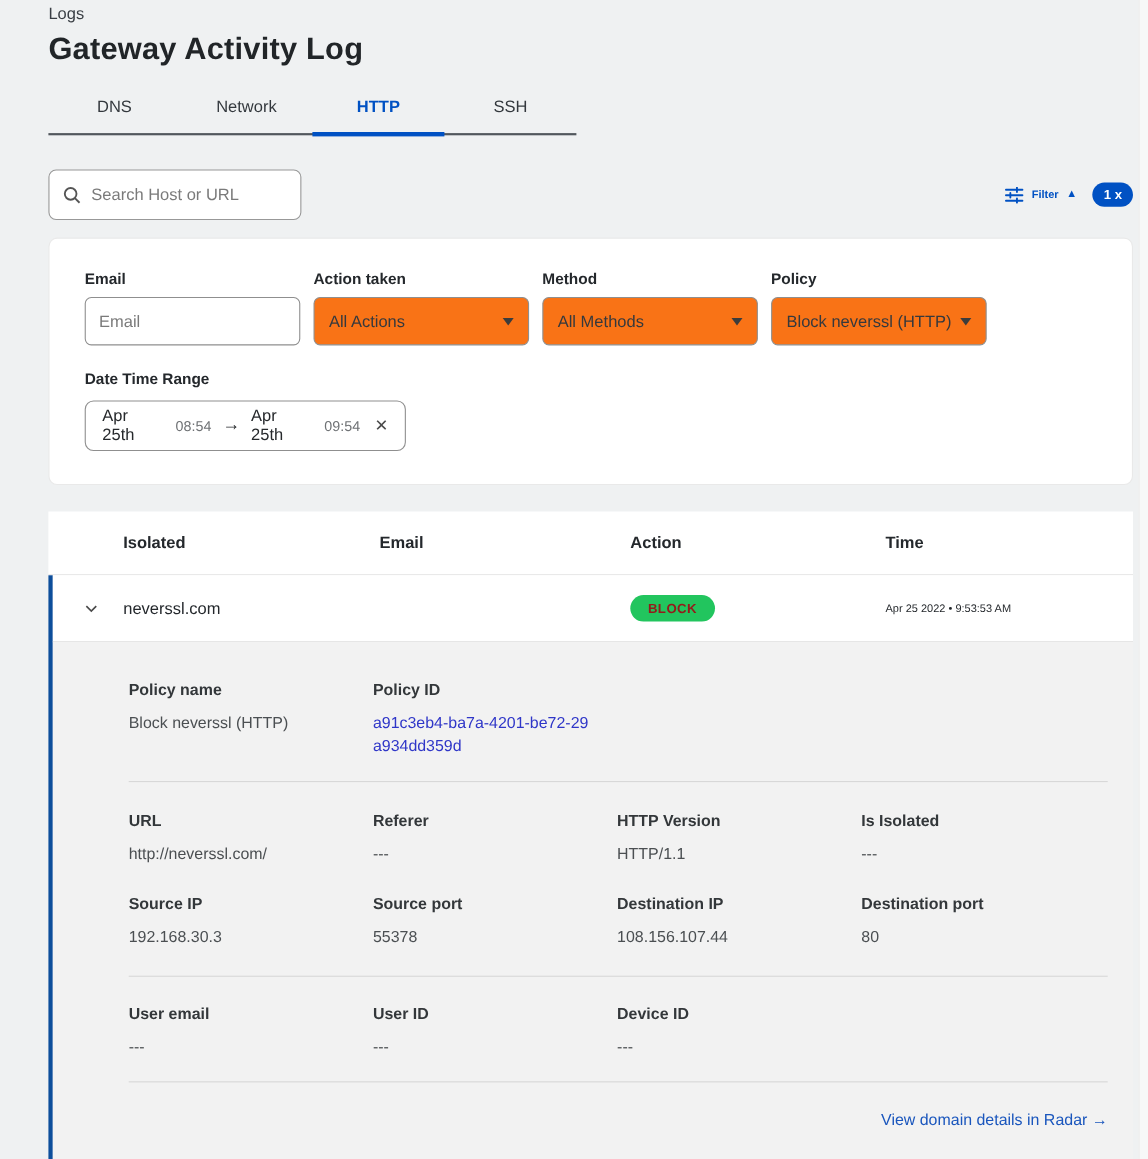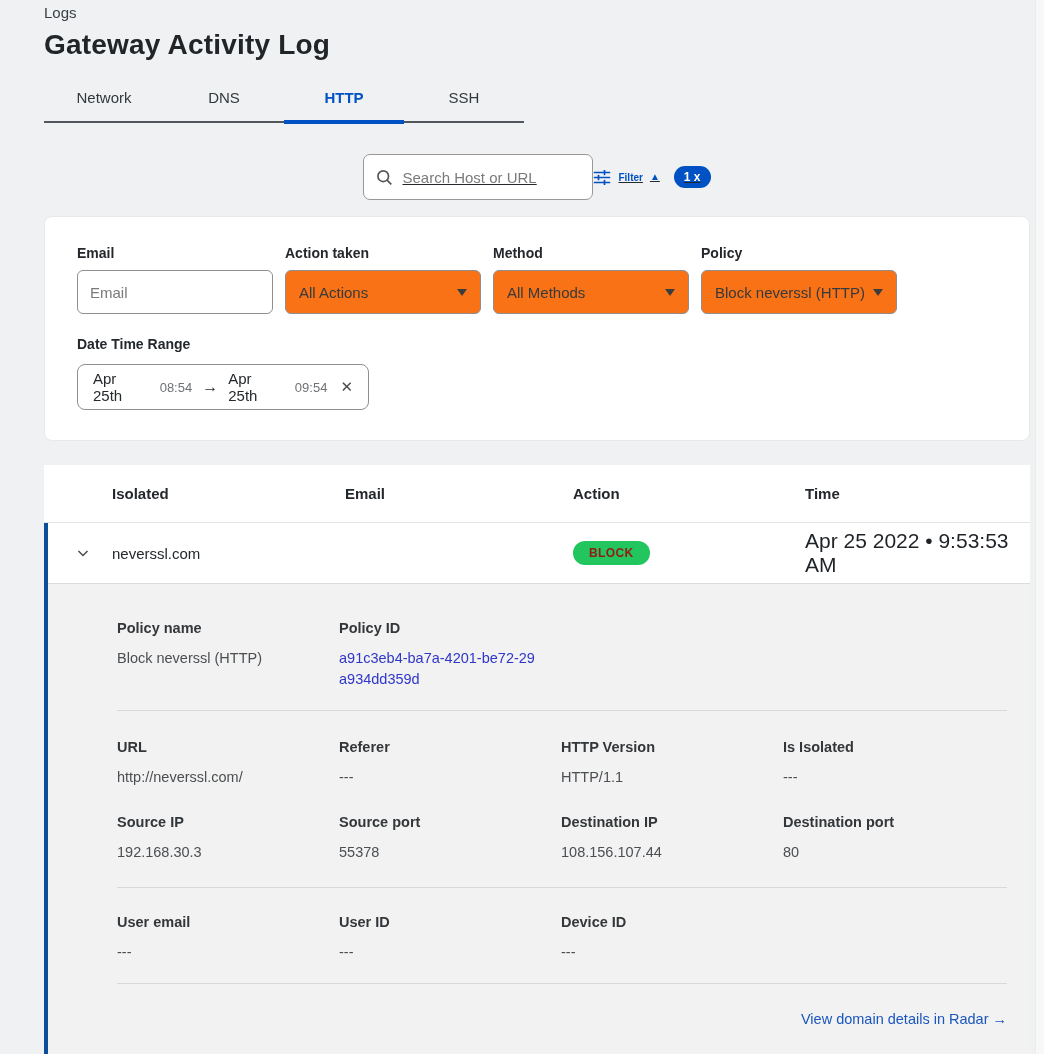--- a/index.html
+++ b/index.html
@@ -14,21 +14,21 @@
   .content { padding:0 14px 0 44px; }
 
   .breadcrumb { padding-top:4px; font-size:15px; color:#3a3f45; }
   .page-title { margin-top:8px; font-size:28px; font-weight:700; color:#212528; letter-spacing:.2px; }
 
   .tabs { margin-top:16px; width:480px; display:flex; border-bottom:2px solid #51575d; }
   .tab { width:120px; text-align:center; padding:12px 0 15px; font-size:15px; color:#33383d; position:relative; cursor:pointer; }
   .tab.active { color:#0051c3; font-weight:700; }
   .tab.active::after { content:""; position:absolute; left:0; right:0; bottom:-3px; height:4px; background:#0051c3; }
 
-  .search-row { margin-top:31px; display:flex; justify-content:center; align-items:center;text-decoration:underline; }
+  .search-row { margin-top:31px; display:flex; justify-content:space-between; align-items:center; }
   .searchbox { width:230px; height:46px; background:#fff; border:1px solid #989898; border-radius:7px; display:flex; align-items:center; padding:0 12px; gap:9px; }
   .searchbox input { border:0; outline:0; flex:1; font-size:15px; color:#333; font-family:inherit; background:transparent; }
   .searchbox input::placeholder { color:#7a7a7a; }
 
   .filter-controls { display:flex; align-items:center; gap:8px; }
   .filter-btn { display:flex; align-items:center; gap:7px; cursor:pointer; }
   .filter-label { color:#0051c3; font-weight:700; font-size:10px; }
   .caret-up { color:#0051c3; font-size:10px; line-height:1; }
   .count-badge { background:#0051c3; color:#fff; font-size:12px; font-weight:700; border-radius:11px; padding:5px 10px; line-height:1; margin-left:6px; cursor:pointer; }
 
@@ -47,21 +47,21 @@
   .time-text { font-size:13px; color:#6f7275; }
   .arrow-glyph { font-size:16px; color:#26292c; }
   .close-x { font-size:15px; color:#4a4a4a; margin-left:3px; cursor:pointer; }
 
   .table-card { margin-top:24px; background:#fff; }
   .thead { display:grid; grid-template-columns:68px 233px 228px 232px 1fr; height:58px; align-items:center; font-size:15px; font-weight:700; color:#24282c; border-bottom:1px solid #e4e4e4; }
   .expand-wrap { border-left:4px solid #0d4e9b; }
   .trow { display:grid; grid-template-columns:64px 233px 228px 232px 1fr; height:61px; align-items:center; background:#fff; border-bottom:1px solid #dcdcdc; font-size:15px; color:#24282c; cursor:pointer; }
   .chev-cell { padding-left:27px; display:flex; align-items:center; }
   .block-badge { display:inline-block; background:#22c55e; color:#951a1a; font-size:12px; font-weight:700; letter-spacing:.4px; padding:6px 16px; border-radius:13px; line-height:1; }
-  .time-cell { font-size:21px; color:#1f2327; }
+  .time-cell { font-size:10px; color:#1f2327; }
 
   .expanded { background:#f2f2f2; padding:36px 23px 0 69px; }
   .dgrid { display:grid; grid-template-columns:222px 222px 222px 1fr; }
   .dlabel { font-size:14.5px; font-weight:700; color:#33373a; margin-bottom:12px; }
   .dvalue { font-size:14.5px; color:#4b4f52; line-height:21px; }
   .policy-link { color:#2f36c8; display:block; width:200px; word-break:break-all; cursor:pointer; text-decoration:none; }
   .divider { border-top:1px solid #d8d8d8; }
   .divider1 { margin-top:20px; }
   .sec2 { padding-top:28px; }
   .sec3 { padding-top:26px; }
@@ -75,22 +75,22 @@
 </style>
 </head>
 <body>
 
 <div class="content">
 
   <div class="breadcrumb">Logs</div>
   <div class="page-title">Gateway Activity Log</div>
 
   <div class="tabs">
+    <div class="tab">DNS</div>
     <div class="tab">Network</div>
-    <div class="tab">DNS</div>
     <div class="tab active">HTTP</div>
     <div class="tab">SSH</div>
   </div>
 
   <div class="search-row">
     <div class="searchbox">
       <span style="display:flex;">
         <svg width="17" height="17" viewBox="0 0 16 16">
             <circle cx="6.8" cy="6.8" r="5" stroke="#555" fill="none" stroke-width="1.6"></circle>
             <line x1="10.4" y1="10.4" x2="14.4" y2="14.4" stroke="#555" stroke-width="1.6"></line>

